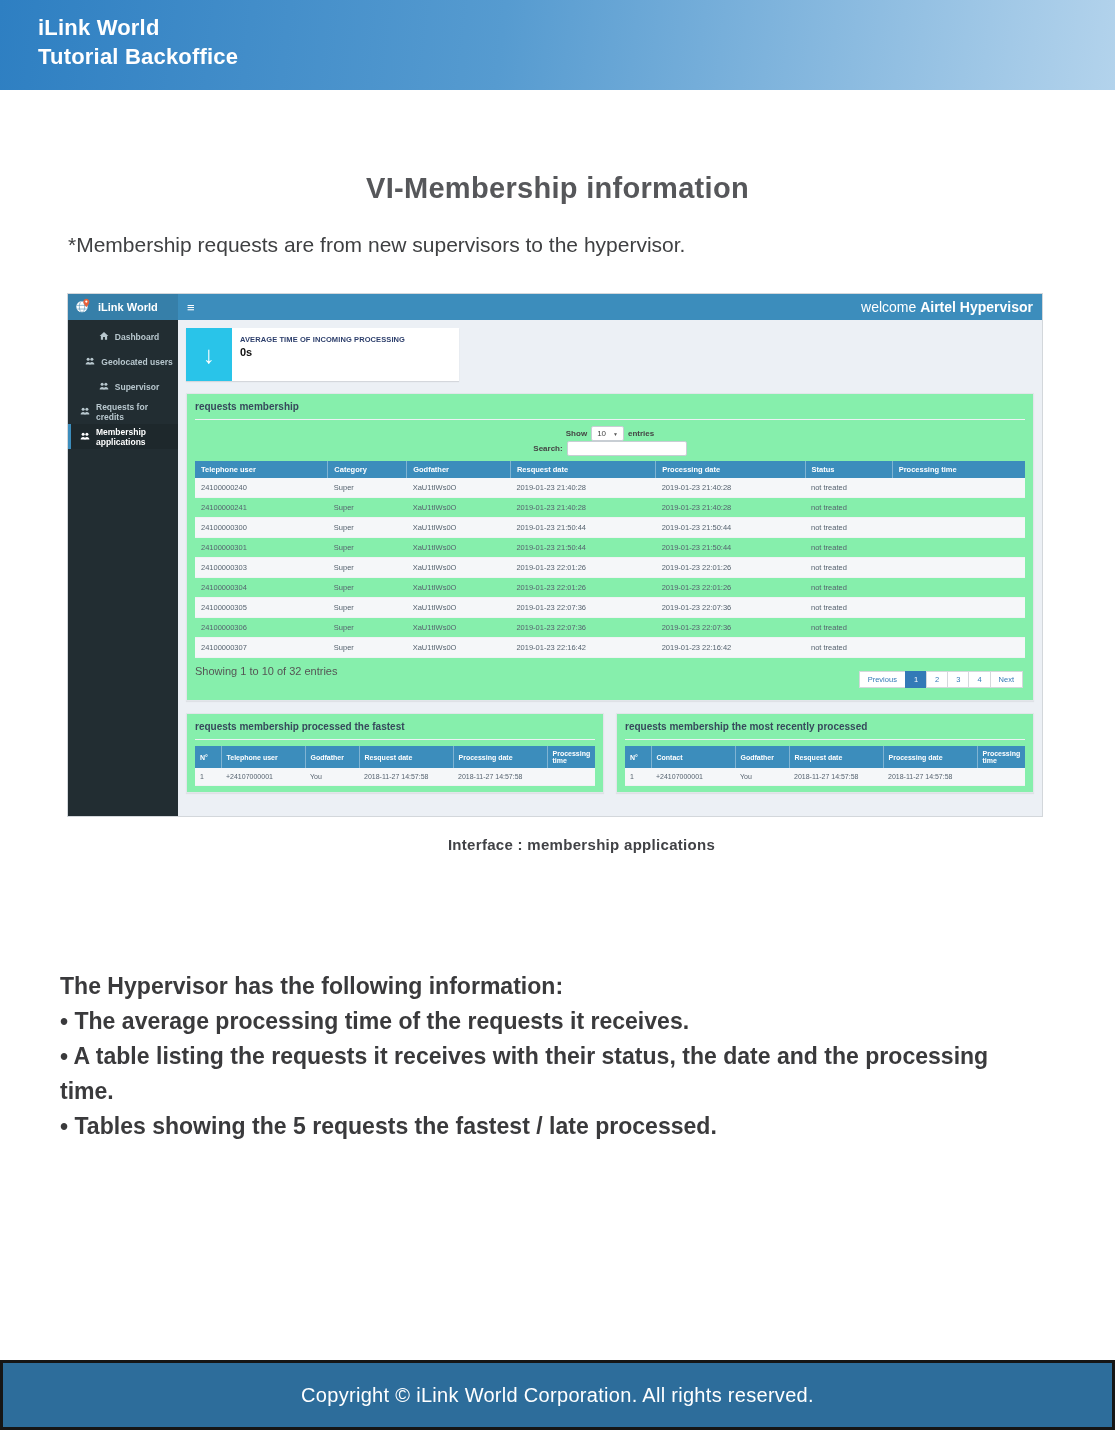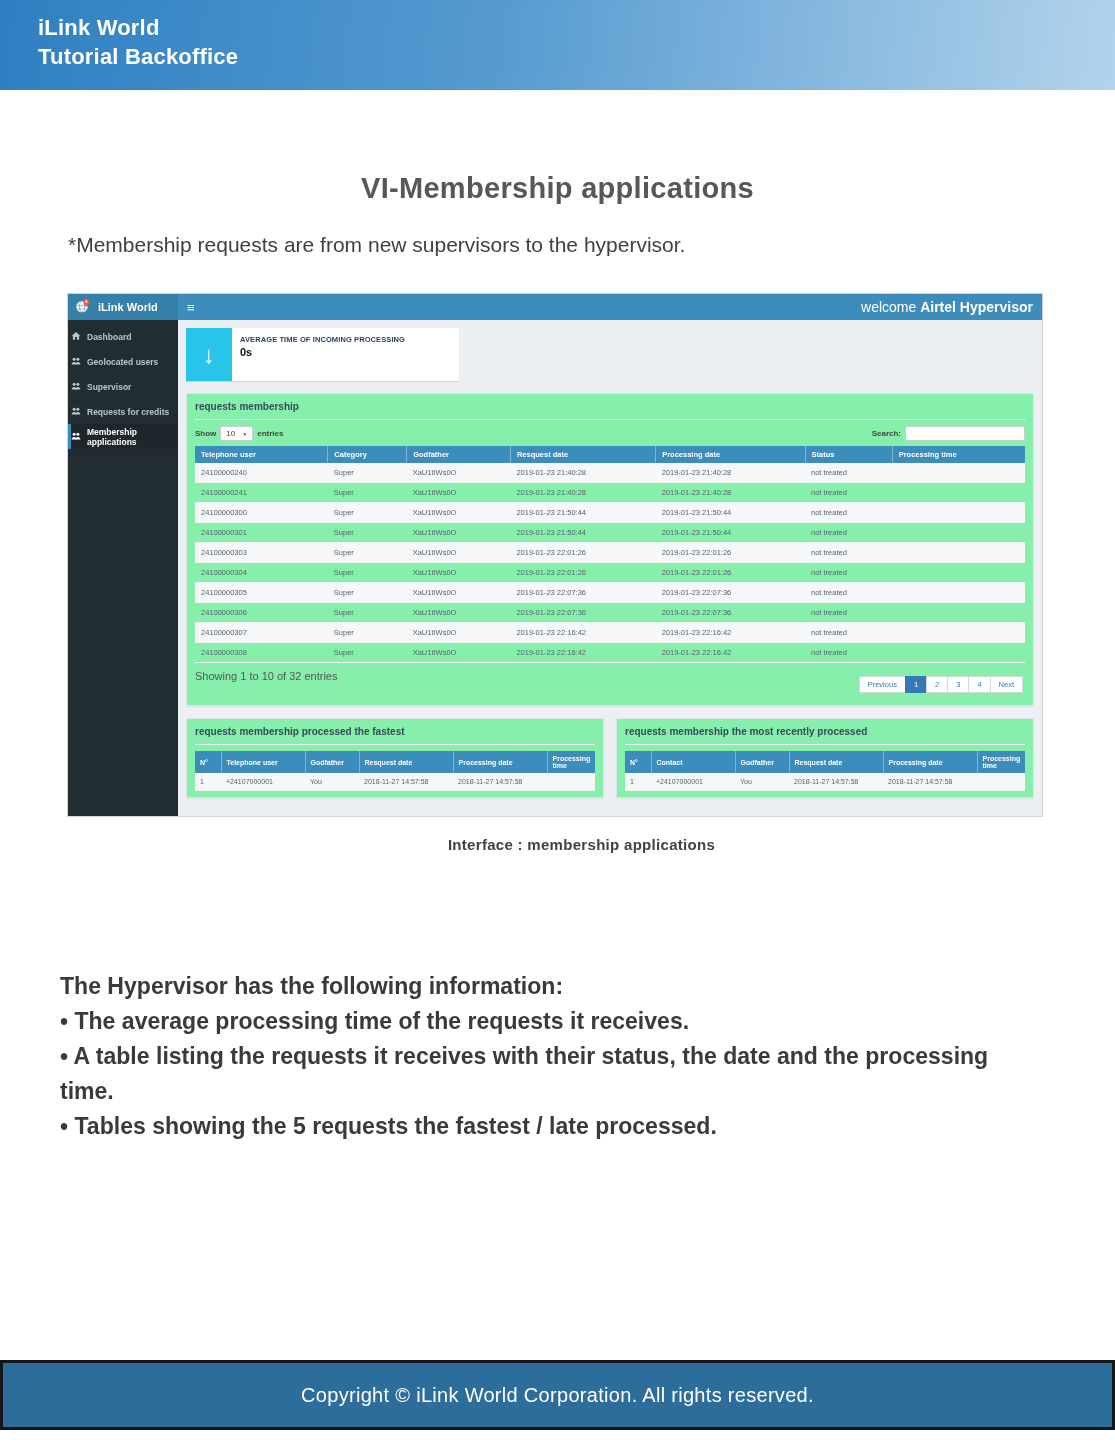--- a/index.html
+++ b/index.html
@@ -28,36 +28,36 @@
     border:1px solid #d3d7db; display:flex; flex-direction:column; background:#ecf0f5; }
   .app-top { height:26px; display:flex; flex:0 0 26px; }
   .app-brand { width:110px; background:#367fa9; color:#fff; display:flex; align-items:center;
     gap:7px; padding-left:7px; font-size:11px; font-weight:700; }
   .app-nav { flex:1; background:#3c8dbc; color:#fff; display:flex; align-items:center;
     justify-content:space-between; padding:0 9px; }
   .hamburger { font-size:13px; cursor:pointer; }
   .welcome { font-size:14px; } .welcome b { font-weight:700; }
   .app-body { flex:1; display:flex; min-height:0; }
   .sidebar { width:110px; background:#222d32; flex:0 0 110px; padding-top:4px; }
-  .side-item { height:25px; display:flex; align-items:center; gap:6px; 
-    color:#b8c7ce; font-size:8.5px; font-weight:600; border-left:3px solid transparent; cursor:pointer; }
+  .side-item { height:25px; display:flex; align-items:center; gap:6px; padding-left:9px;
+    color:#b8c7ce; font-size:8.5px; font-weight:600; border-left:3px solid transparent; cursor:pointer;justify-content:center; }
   .side-item svg { flex:0 0 auto; }
   .side-item.active { background:#1e282c; color:#fff; border-left-color:#3c8dbc; }
   .content { flex:1; padding:8px; overflow:hidden; }
 
   .info-box { width:273px; height:53px; background:#fff; display:flex; box-shadow:0 1px 1px rgba(0,0,0,.1); }
   .info-icon { width:46px; background:#29c4e9; color:#fff; display:flex; align-items:center;
     justify-content:center; font-size:24px; font-weight:700; }
   .info-text { padding:7px 0 0 8px; }
   .info-label { font-size:7.5px; font-weight:700; color:#2c3e6b; letter-spacing:.1px; }
   .info-value { font-size:11px; font-weight:700; color:#111; margin-top:2px; }
 
   .panel { background:#86efac; border:1px solid #e2e6ea; margin-top:12px; padding:7px 8px 6px; box-shadow:0 1px 1px rgba(0,0,0,.06); }
   .panel-title { font-size:10px; font-weight:600; color:#37495c; padding-bottom:7px; border-bottom:1px solid #eef1f4; margin-bottom:6px; }
-  .controls { display:flex; align-items:center; justify-content:space-between; font-size:8px; color:#444; margin-bottom:5px; }
+  .controls { display:flex; align-items:center; justify-content:space-between; font-size:8px; color:#444; margin-bottom:5px;flex-direction:column; }
   .show-group { display:flex; align-items:center; gap:4px; font-weight:700; }
   .select-box { border:1px solid #c8ced4; border-radius:2px; padding:2px 5px; display:flex; gap:7px;
     align-items:center; font-weight:400; background:#fff; cursor:pointer; }
   .select-box .caret { font-size:5px; color:#555; }
   .search-group { display:flex; align-items:center; gap:4px; font-weight:700; }
   .search-group input { width:120px; height:15px; border:1px solid #c8ced4; border-radius:2px; font-size:8px; padding:0 4px; }
 
   table { width:100%; border-collapse:collapse; table-layout:fixed; }
   th { background:#3c8dbc; color:#fff; font-size:7.5px; text-align:left; padding:4px 6px;
     font-weight:700; border-right:1px solid rgba(255,255,255,.35); }
@@ -92,21 +92,21 @@
   .small-table th:nth-child(6),.small-table td:nth-child(6){width:12%}
 </style>
 </head>
 <body>
 
 <div class="doc-header">
   <div class="line">iLink World</div>
   <div class="line">Tutorial Backoffice</div>
 </div>
 
-<div class="doc-title">VI-Membership applications</div>
+<div class="doc-title">VI-Membership information</div>
 <div class="doc-subtitle">*Membership requests are from new supervisors to the hypervisor.</div>
 
 <div class="app">
   <div class="app-top">
     <div class="app-brand">
       <span>
         <svg width="16" height="16" viewBox="0 0 24 24">
           <circle cx="10.5" cy="13" r="8.5" fill="#fff"></circle>
           <ellipse cx="10.5" cy="13" rx="4" ry="8.5" fill="none" stroke="#5a96b8" stroke-width="1"></ellipse>
           <path d="M2.5 11h16M3.5 16.5h14" stroke="#5a96b8" stroke-width="1" fill="none"></path>
@@ -283,29 +283,20 @@
               </tr>
               <tr>
                 <td>24100000307</td>
                 <td>Super</td>
                 <td>XaU1tIWs0O</td>
                 <td>2019-01-23 22:16:42</td>
                 <td>2019-01-23 22:16:42</td>
                 <td>not treated</td>
                 <td></td>
               </tr>
-              <tr>
-                <td>24100000308</td>
-                <td>Super</td>
-                <td>XaU1tIWs0O</td>
-                <td>2019-01-23 22:16:42</td>
-                <td>2019-01-23 22:16:42</td>
-                <td>not treated</td>
-                <td></td>
-              </tr>
             </tbody>
         </table>
         <div class="table-footer">
           <span class="showing">Showing 1 to 10 of 32 entries</span>
           <div class="pagination">
             <span class="page-btn">Previous</span>
             <span class="page-btn active">1</span>
             <span class="page-btn">2</span>
             <span class="page-btn">3</span>
             <span class="page-btn">4</span>

